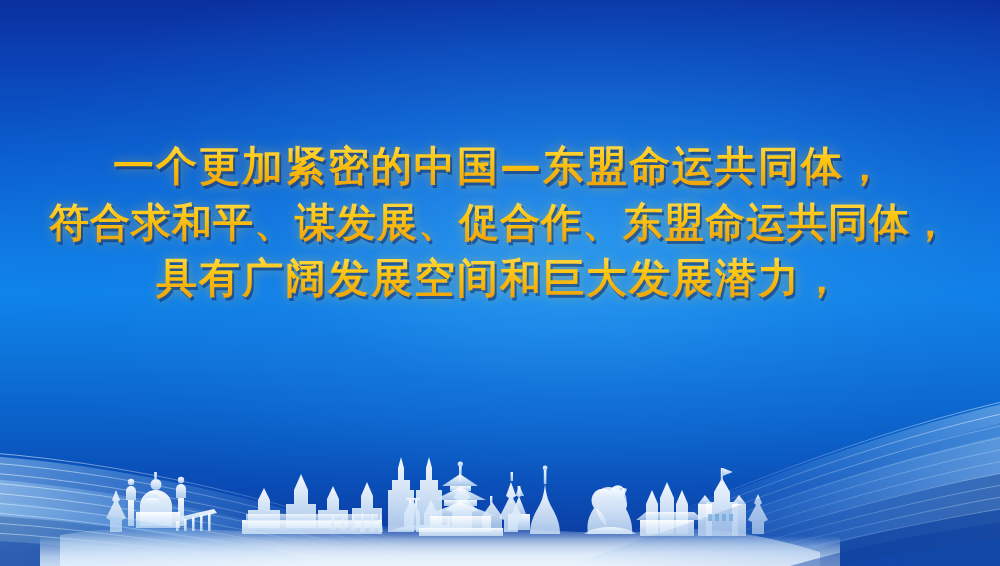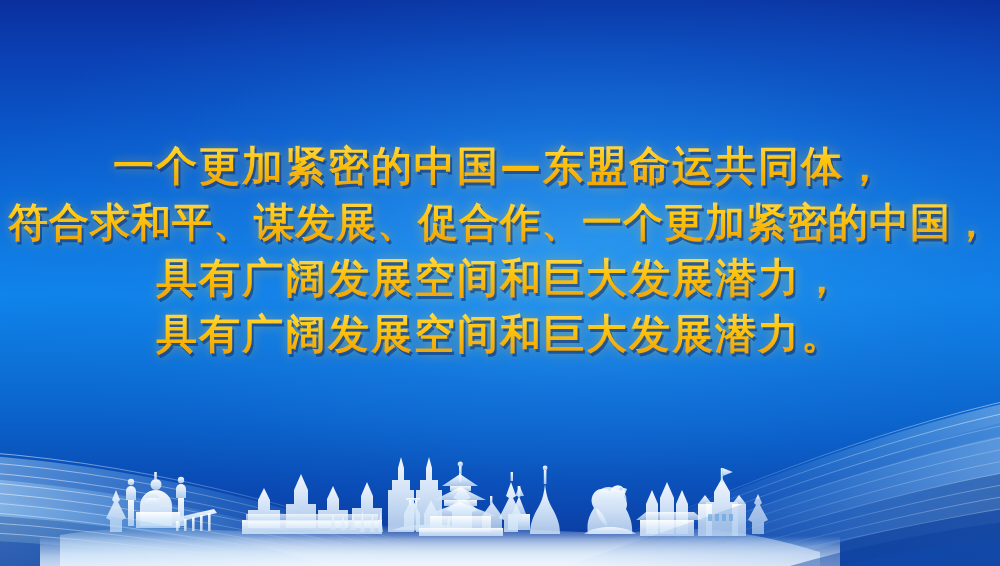--- a/index.html
+++ b/index.html
@@ -331,18 +331,17 @@
         <stop offset="100%" stop-color="#2f7fd6" stop-opacity="0.00"></stop>
       </linearGradient>
     </defs>
     <path d="M 1020 566 L 1020 418 C 880 452 700 520 566 566 Z" fill="url(#fgR)" opacity="0.55"></path>
     <path d="M -20 566 L -20 500 C 110 510 230 536 330 566 Z" fill="url(#fgL)" opacity="0.5"></path>
     <path d="M 1020 566 L 1020 520 C 940 530 860 546 790 566 Z" fill="#0a3f9f" opacity="0.45"></path>
   </svg>
 
   <div class="headline">
     <span class="line l1">一个更加紧密的中国—东盟命运共同体，</span>
-    <span class="line l2">符合求和平、谋发展、促合作、一个更加紧密的中国，</span>
+    <span class="line l2">符合求和平、谋发展、促合作、东盟命运共同体，</span>
     <span class="line l3">具有广阔发展空间和巨大发展潜力，</span>
-    <span class="line l4">具有广阔发展空间和巨大发展潜力。</span>
   </div>
 
 </div>
 
 </body></html>

